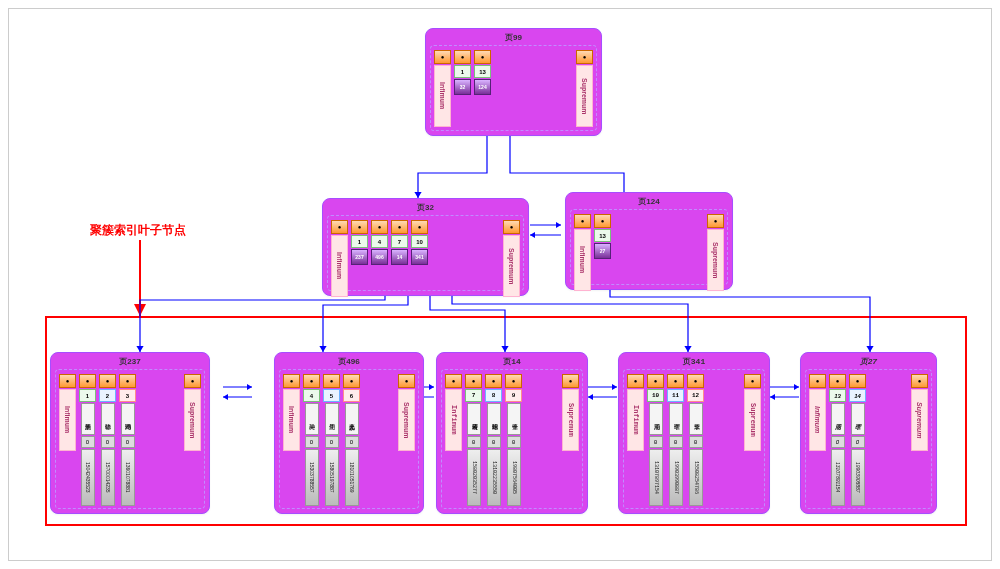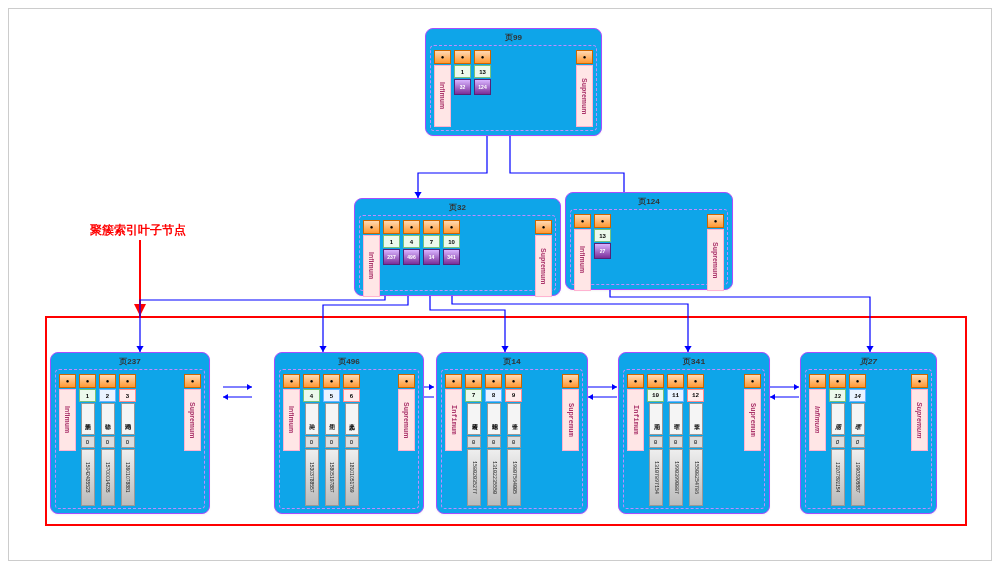--- a/index.html
+++ b/index.html
@@ -26,21 +26,21 @@
     font-weight: bold;
   }
   .leaf-box {
     position: absolute;
     border: 2px solid red;
   }
   .page {
     position: absolute;
     border: 1px solid #a64dff;
     border-radius: 8px;
-    background: #0ea5e9;
+    background: #d946ef;
     box-shadow: 0 1px 2px rgba(0,0,0,0.05);
   }
   .page-title {
     position: absolute;
     top: 3px;
     left: 0;
     right: 0;
     text-align: center;
     font-size: 8px;
     font-weight: bold;
@@ -238,21 +238,21 @@
       <div class="ptr-cell">124</div>
     </div>
     <div style="flex:1"></div>
     <div class="slot">
       <div class="header-cell">●</div>
       <div class="vlabel">Supremum</div>
     </div>
   </div>
 </div>
 
-<div class="page" style="left:322px; top:198px; width:205px; height:96px;margin-left:32px;">
+<div class="page" style="left:322px; top:198px; width:205px; height:96px;">
   <div class="page-title">页32</div>
   <div class="page-body">
     <div class="slot">
         <div class="header-cell">●</div>
         <div class="vlabel">Infimum</div>
       </div>
     <div class="slot">
         <div class="header-cell">●</div>
         <div class="key-cell green">1</div>
         <div class="ptr-cell">237</div>

